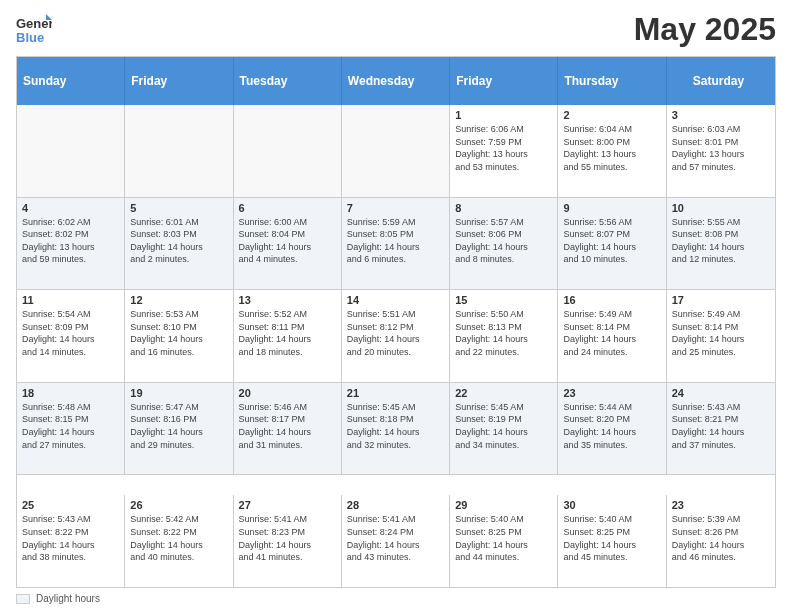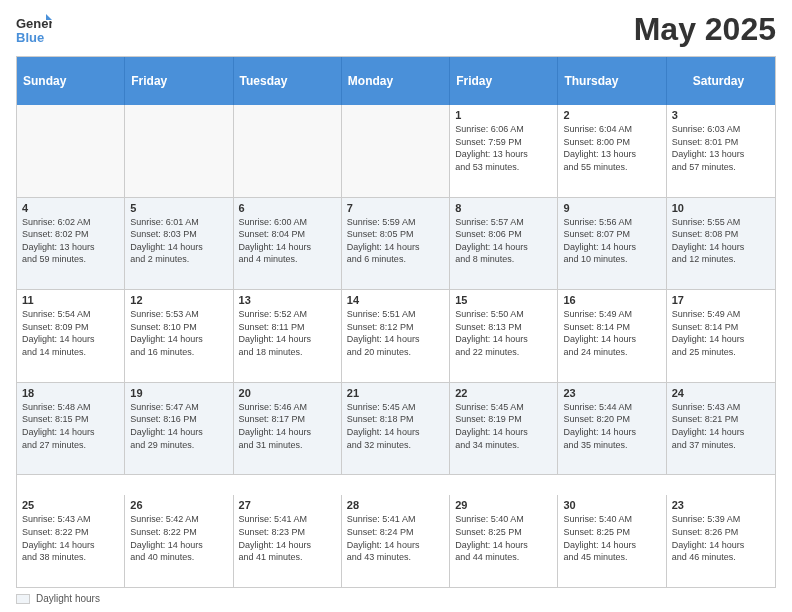--- a/index.html
+++ b/index.html
@@ -125,21 +125,21 @@
     <div class="title-area">
       <div class="main-title">May 2025</div>
     </div>
   </div>
 
   <div class="calendar">
     <div class="cal-header" id="cal-header">
         <div class="cal-header-cell">Sunday</div>
         <div class="cal-header-cell">Friday</div>
         <div class="cal-header-cell">Tuesday</div>
-        <div class="cal-header-cell">Monday</div>
+        <div class="cal-header-cell">Wednesday</div>
         <div class="cal-header-cell">Friday</div>
         <div class="cal-header-cell">Thursday</div>
         <div class="cal-header-cell">Saturday</div>
       </div>
     <div class="cal-body" id="cal-body">
         <div class="cal-row">
           <div class="cal-cell empty"></div>
           <div class="cal-cell empty"></div>
           <div class="cal-cell empty"></div>
           <div class="cal-cell empty"></div>

